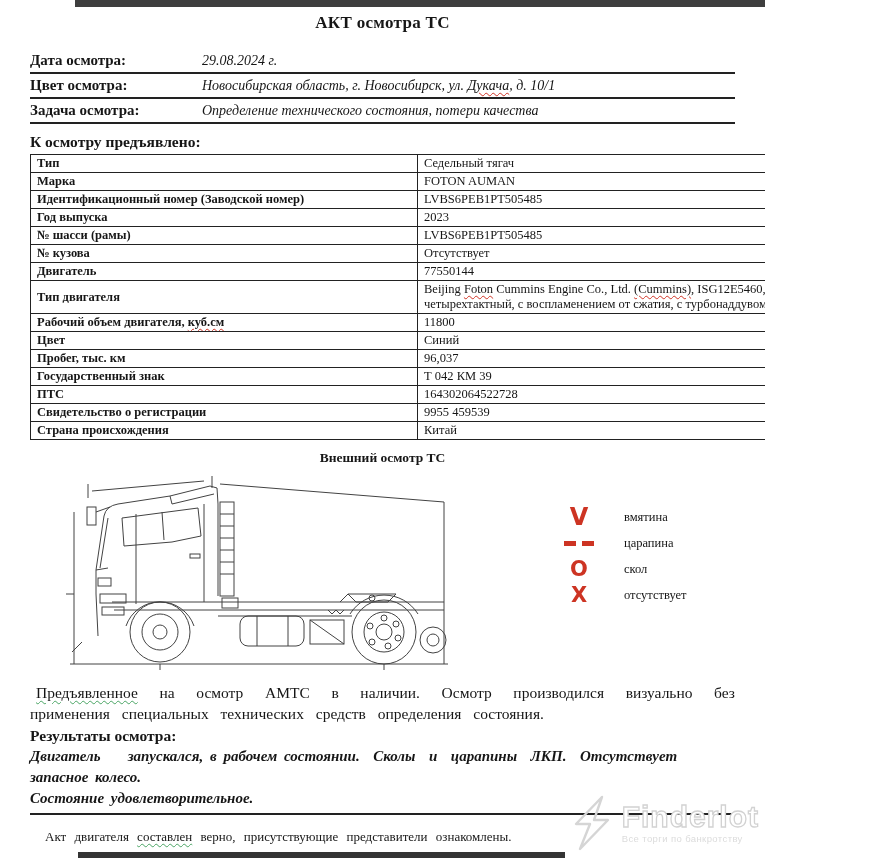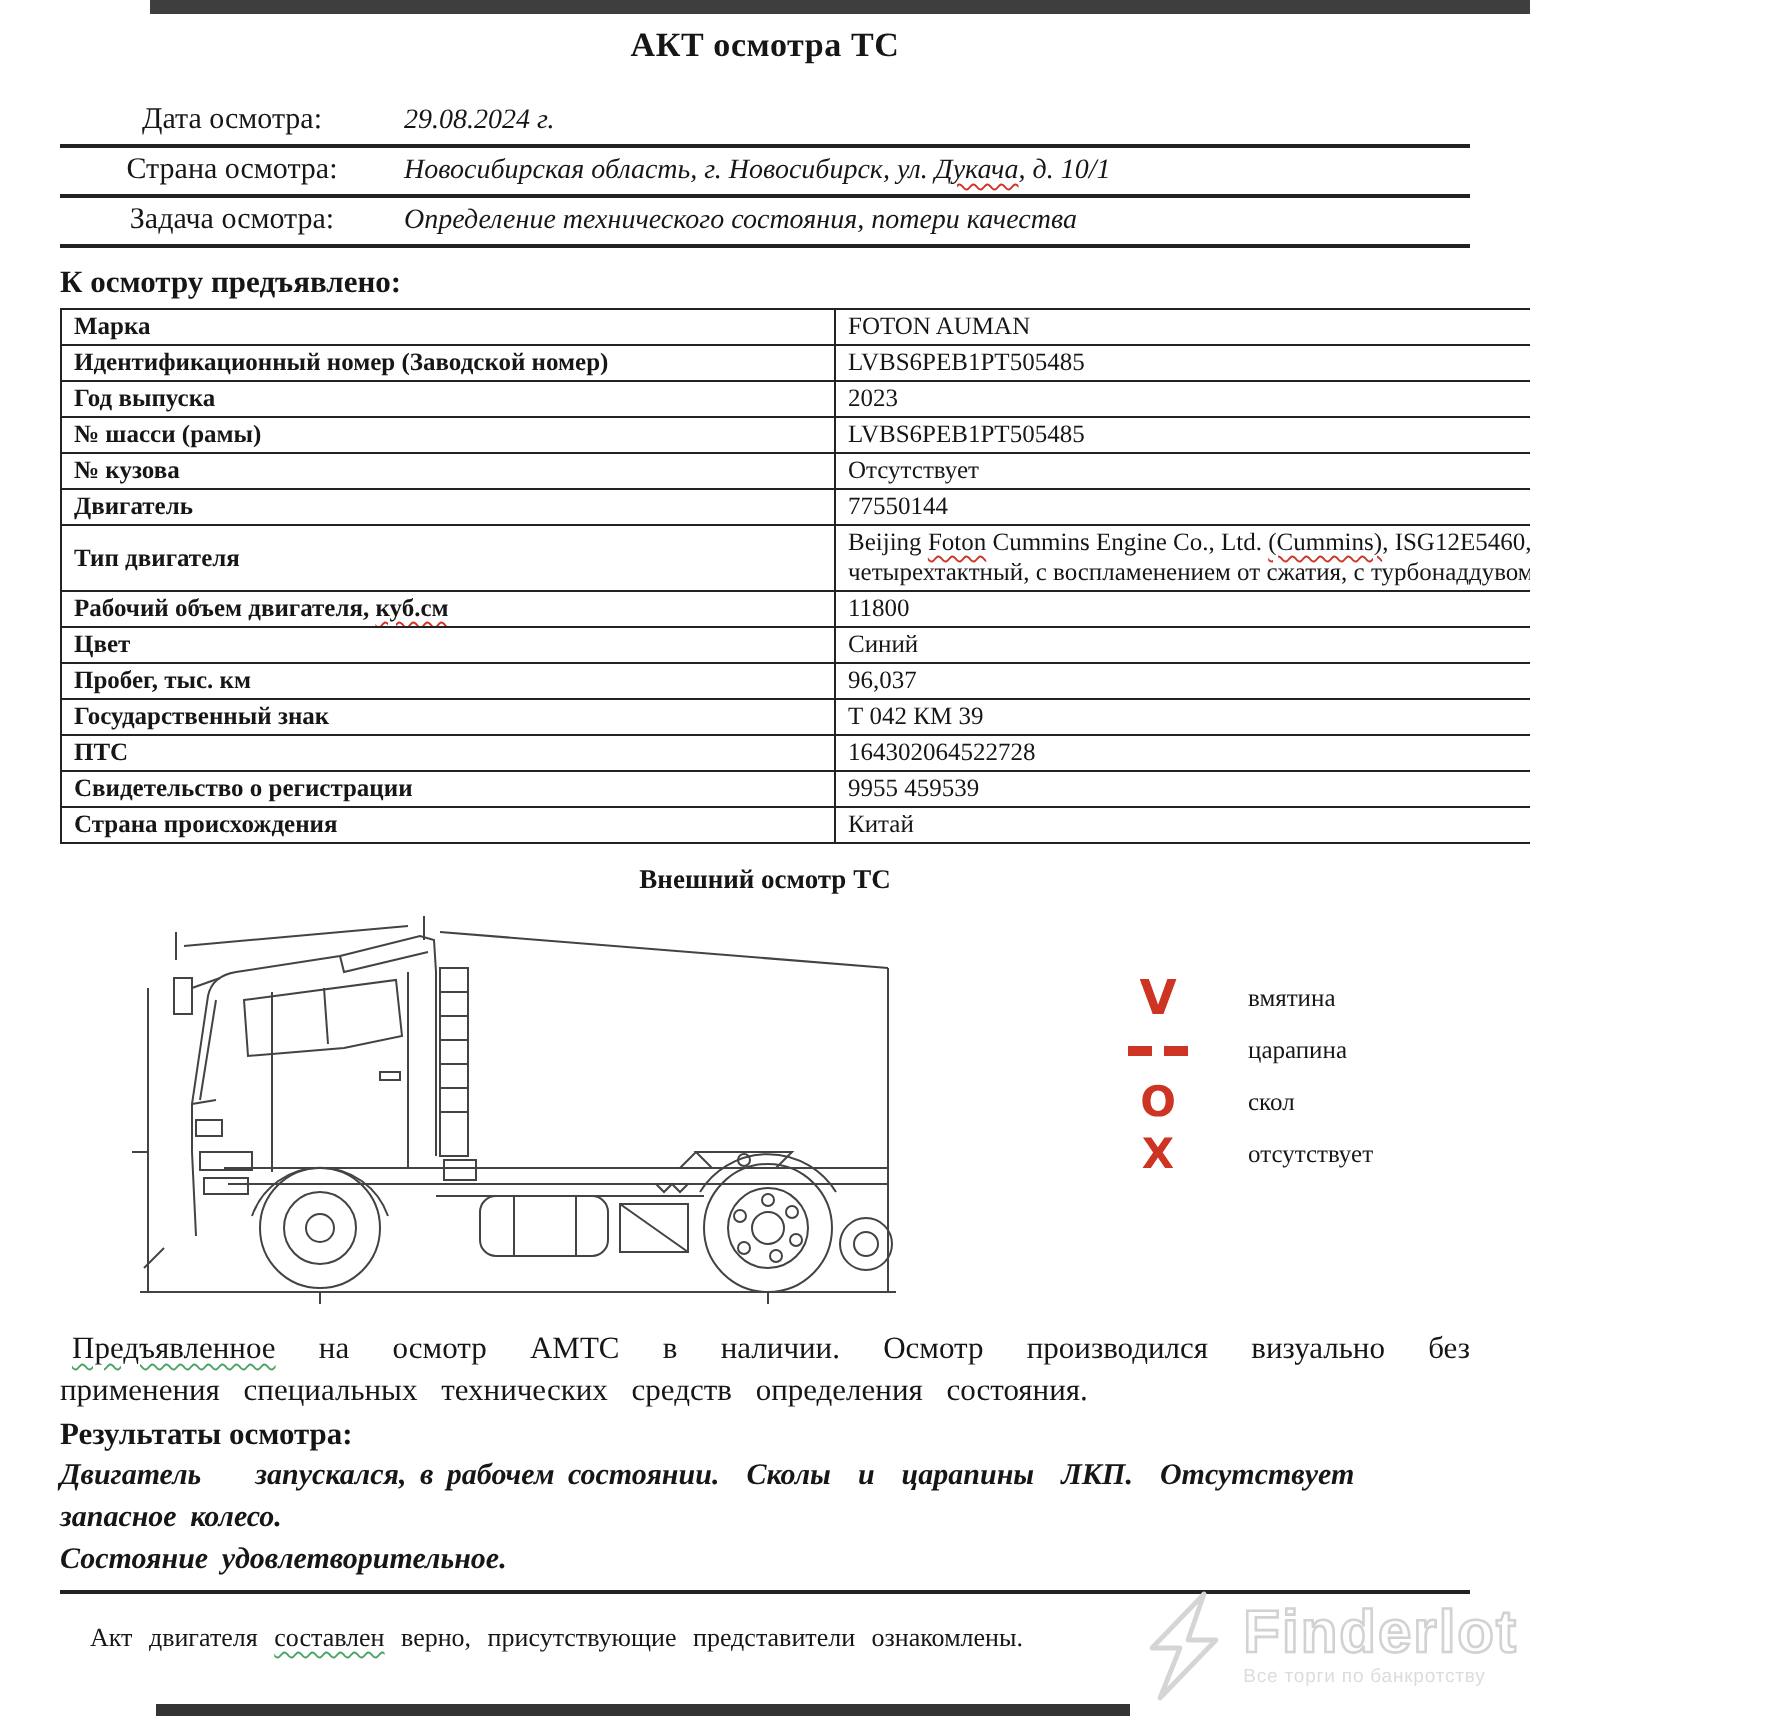--- a/index.html
+++ b/index.html
@@ -6,21 +6,21 @@
   .page{position:relative;width:765px;height:858px;background:#fff;overflow:hidden;
         font-family:"Liberation Serif",serif;color:#161616;}
 
   .top-bar{position:absolute;top:0;left:75px;right:0;height:7px;background:#3e3e3e;}
   .bottom-bar{position:absolute;bottom:0;left:78px;width:487px;height:6px;background:#343434;}
 
   .title{text-align:center;font-weight:bold;font-size:17px;padding-top:13px;letter-spacing:.3px;}
 
   .meta{margin:16px 30px 0 30px;}
   .meta-row{display:flex;align-items:baseline;border-bottom:2px solid #222;padding:2px 0 2px 0;}
-  .meta-label{font-weight:normal;font-size:15px;width:172px;flex:none;text-align:center;}
+  .meta-label{font-weight:bold;font-size:15px;width:172px;flex:none;}
   .meta-value{font-style:italic;font-size:14px;line-height:19px;}
 
   .presented{margin:9px 30px 2px 30px;font-weight:bold;font-size:15.5px;line-height:18px;}
 
   table.specs{border-collapse:collapse;margin:3px 0 0 30px;width:828px;font-size:12.5px;table-layout:fixed;}
   .specs td{border:1.5px solid #222;padding:1px 4px 1px 6px;height:15px;line-height:15px;
             overflow:hidden;vertical-align:middle;}
   .specs td.lab{width:376px;font-weight:bold;}
   .specs tr.tall td{line-height:15px;}
 
@@ -64,33 +64,37 @@
   <div class="top-bar"></div>
 
   <div class="title">АКТ осмотра ТС</div>
 
   <div class="meta">
     <div class="meta-row">
       <span class="meta-label">Дата осмотра:</span>
       <span class="meta-value">29.08.2024 г.</span>
     </div>
     <div class="meta-row">
-      <span class="meta-label">Страна осмотра:</span>
+      <span class="meta-label">Цвет осмотра:</span>
       <span class="meta-value"><span>Новосибирская область, г. Новосибирск, ул. </span><span class="sq-red">Дукача</span><span>, д. 10/1</span></span>
     </div>
     <div class="meta-row">
       <span class="meta-label">Задача осмотра:</span>
       <span class="meta-value">Определение технического состояния, потери качества</span>
     </div>
   </div>
 
   <div class="presented">К осмотру предъявлено:</div>
 
   <table class="specs">
     <tbody>
+      <tr>
+        <td class="lab">Тип</td>
+        <td>Седельный тягач</td>
+      </tr>
       <tr>
         <td class="lab">Марка</td>
         <td>FOTON AUMAN</td>
       </tr>
       <tr>
         <td class="lab">Идентификационный номер (Заводской  номер)</td>
         <td>LVBS6PEB1PT505485</td>
       </tr>
       <tr>
         <td class="lab">Год выпуска</td>

